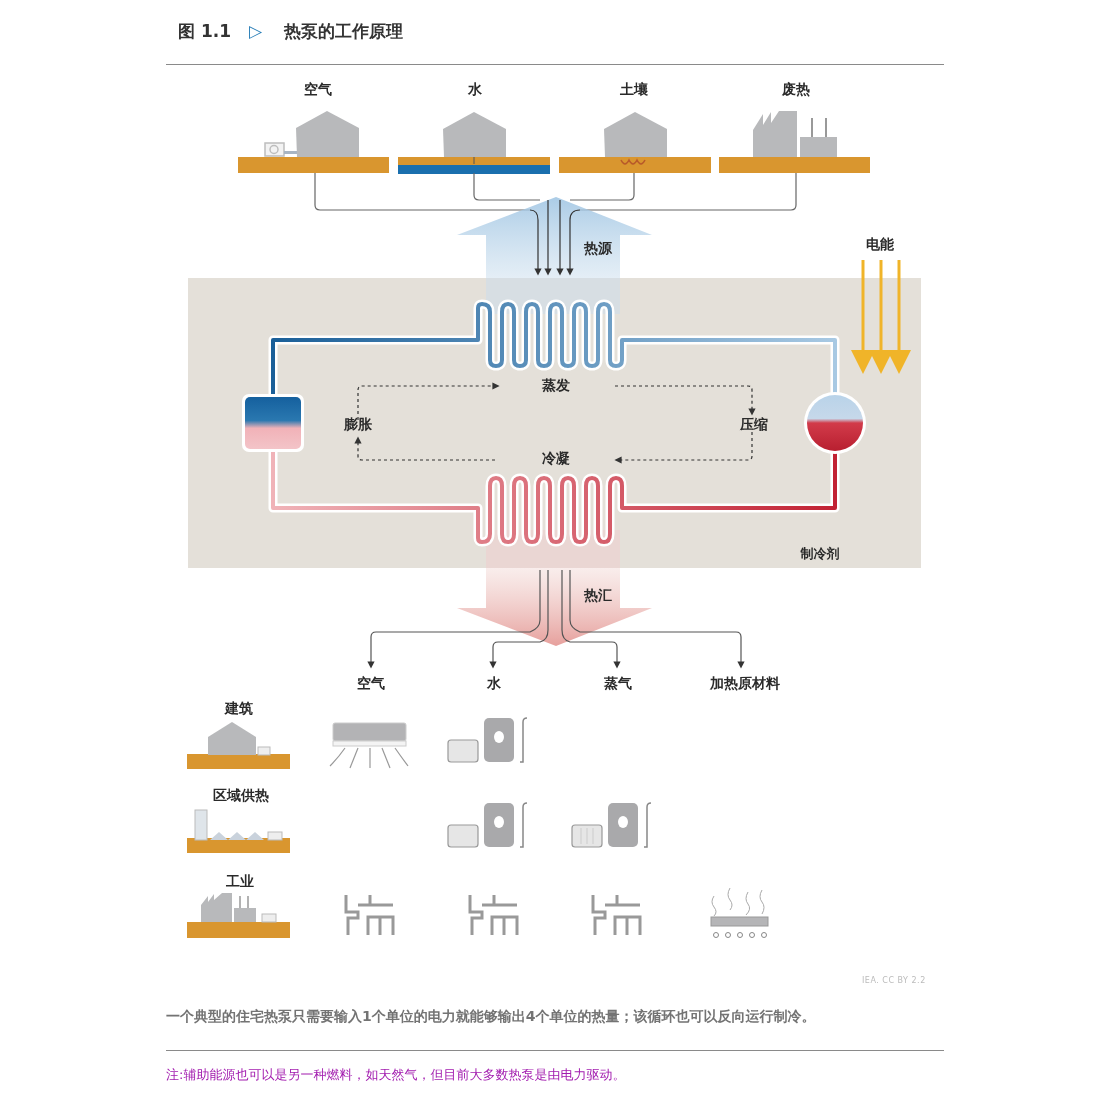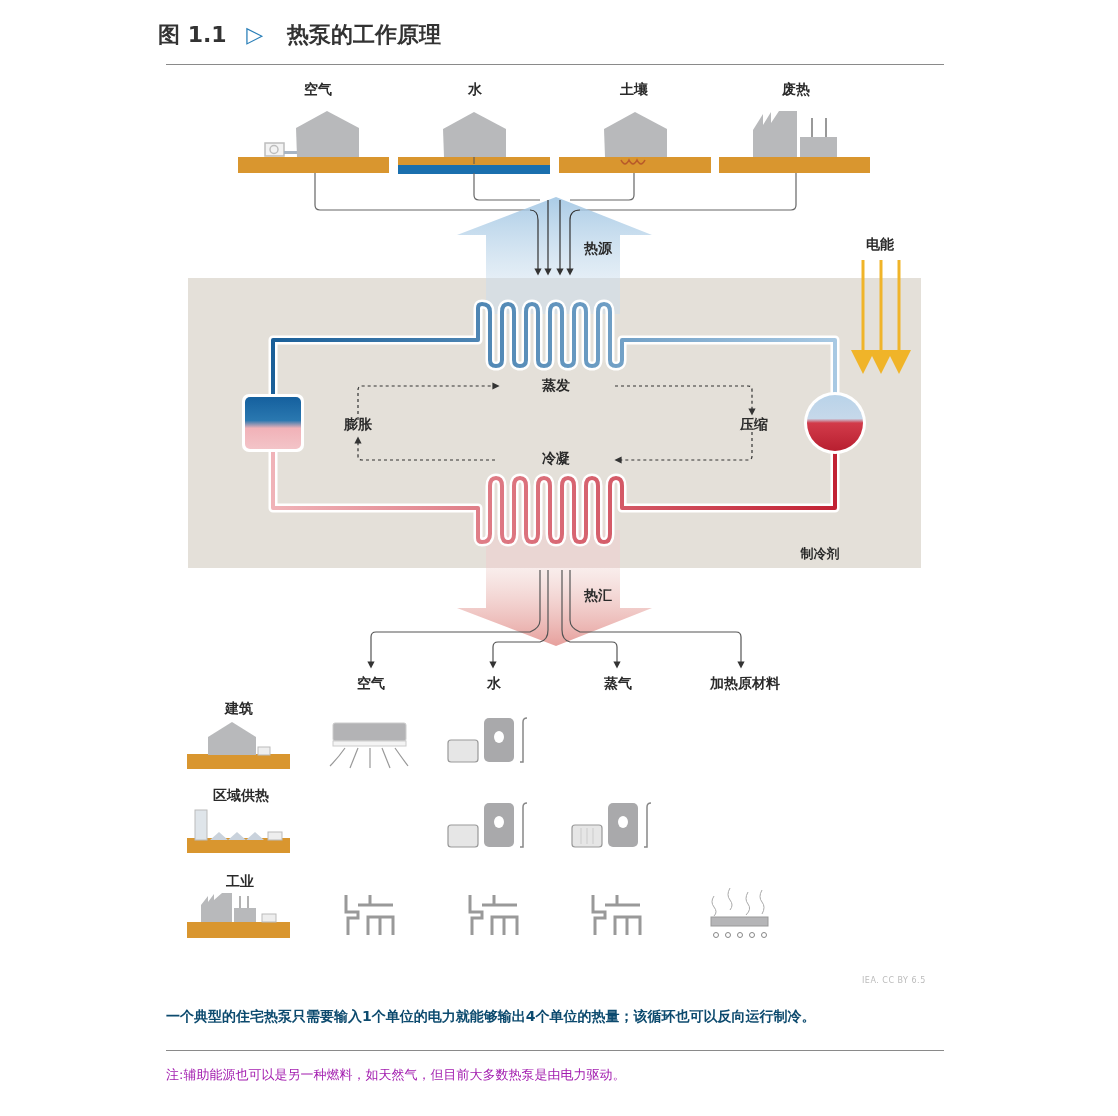--- a/index.html
+++ b/index.html
@@ -1,23 +1,23 @@
 <!DOCTYPE html>
 <html><head>
 <meta charset="utf-8">
 <style>
   html, body { margin:0; padding:0; background:#ffffff; }
   body { width:1118px; height:1116px; position:relative; overflow:hidden;
          font-family:"DejaVu Sans", "Liberation Sans", sans-serif; color:#222; }
   .abs { position:absolute; }
-  .fig-header { left:158px; top:20px; font-size:22px; font-weight:bold; color:#333; }
+  .fig-header { left:178px; top:20px; font-size:17px; font-weight:bold; color:#333; }
   .fig-header .num { margin-right:12px; }
   .fig-header .tri { color:#2a7fb8; margin-right:16px; font-weight:normal; }
   .rule { left:166px; width:778px; height:1px; background:#8a8a8a; }
-  .caption { left:166px; top:1008px; font-size:14px; font-weight:bold; color:#0c4a6e; white-space:nowrap; }
+  .caption { left:166px; top:1008px; font-size:14px; font-weight:bold; color:#737373; white-space:nowrap; }
   .note { left:166px; top:1066px; font-size:13px; color:#a21caf; white-space:nowrap; }
   .credit { left:862px; top:976px; font-size:8px; color:#bbb; letter-spacing:0.5px; }
   svg text { font-family:"DejaVu Sans", "Liberation Sans", sans-serif; }
 </style>
 </head>
 <body>
 
 <div class="abs fig-header">
   <span class="num">图 1.1</span>
   <span class="tri">▷</span>
@@ -290,16 +290,16 @@
       <rect x="711" y="917" width="57" height="9" fill="#b5b5b7" stroke="#999"></rect>
       <circle cx="716" cy="935" r="2.5" fill="none" stroke="#888"></circle>
       <circle cx="728" cy="935" r="2.5" fill="none" stroke="#888"></circle>
       <circle cx="740" cy="935" r="2.5" fill="none" stroke="#888"></circle>
       <circle cx="752" cy="935" r="2.5" fill="none" stroke="#888"></circle>
       <circle cx="764" cy="935" r="2.5" fill="none" stroke="#888"></circle>
     </g>
   </g>
 </svg>
 
-<div class="abs credit">IEA. CC BY 6.5</div>
+<div class="abs credit">IEA. CC BY 2.2</div>
 <div class="abs caption">一个典型的住宅热泵只需要输入1个单位的电力就能够输出4个单位的热量；该循环也可以反向运行制冷。</div>
 <div class="abs rule" style="top:1050px;"></div>
 <div class="abs note">注:辅助能源也可以是另一种燃料，如天然气，但目前大多数热泵是由电力驱动。</div>
 
 </body></html>

